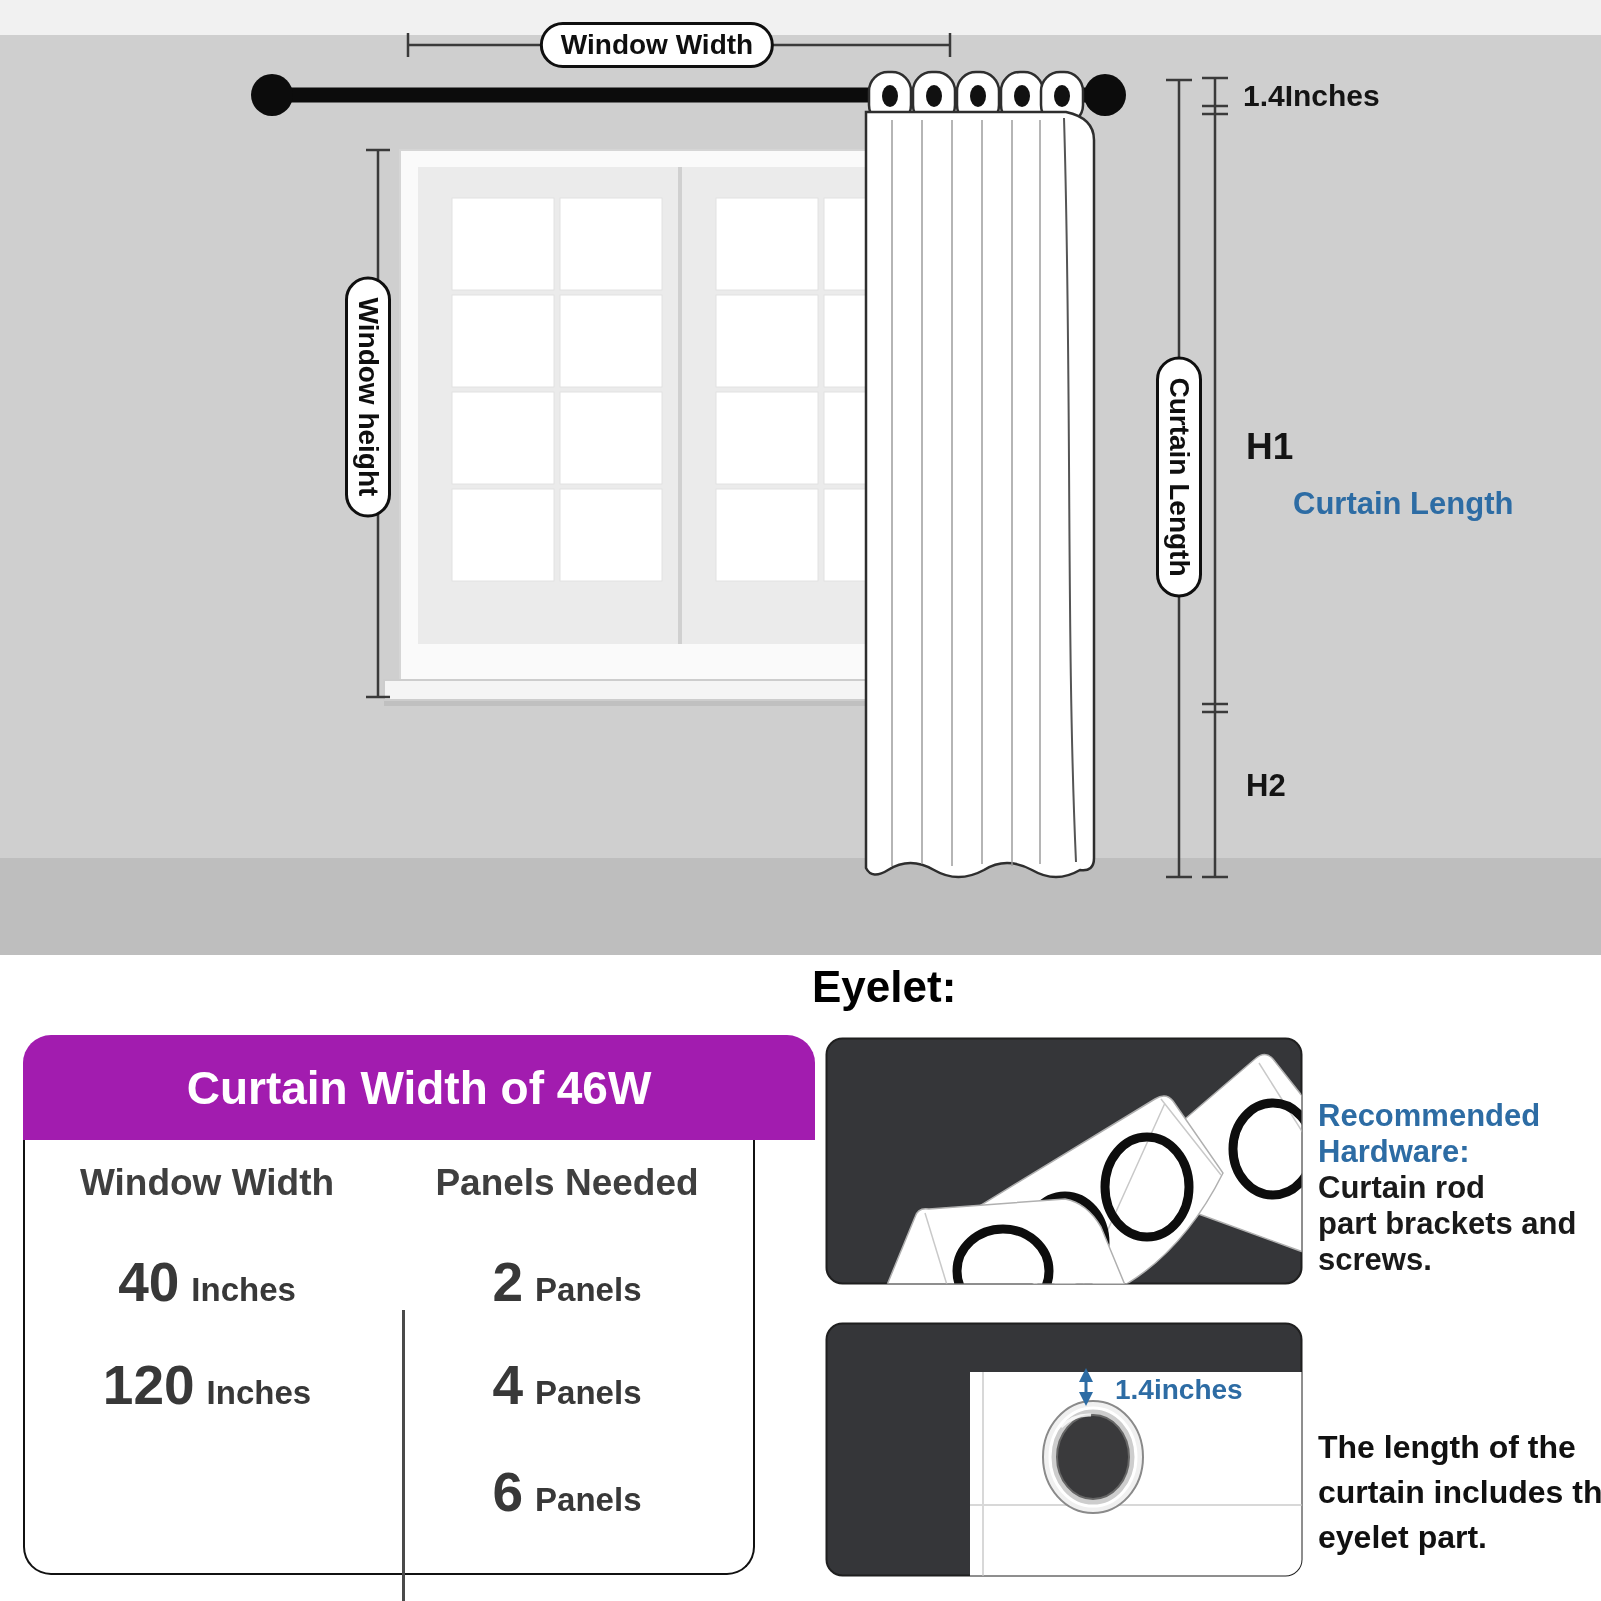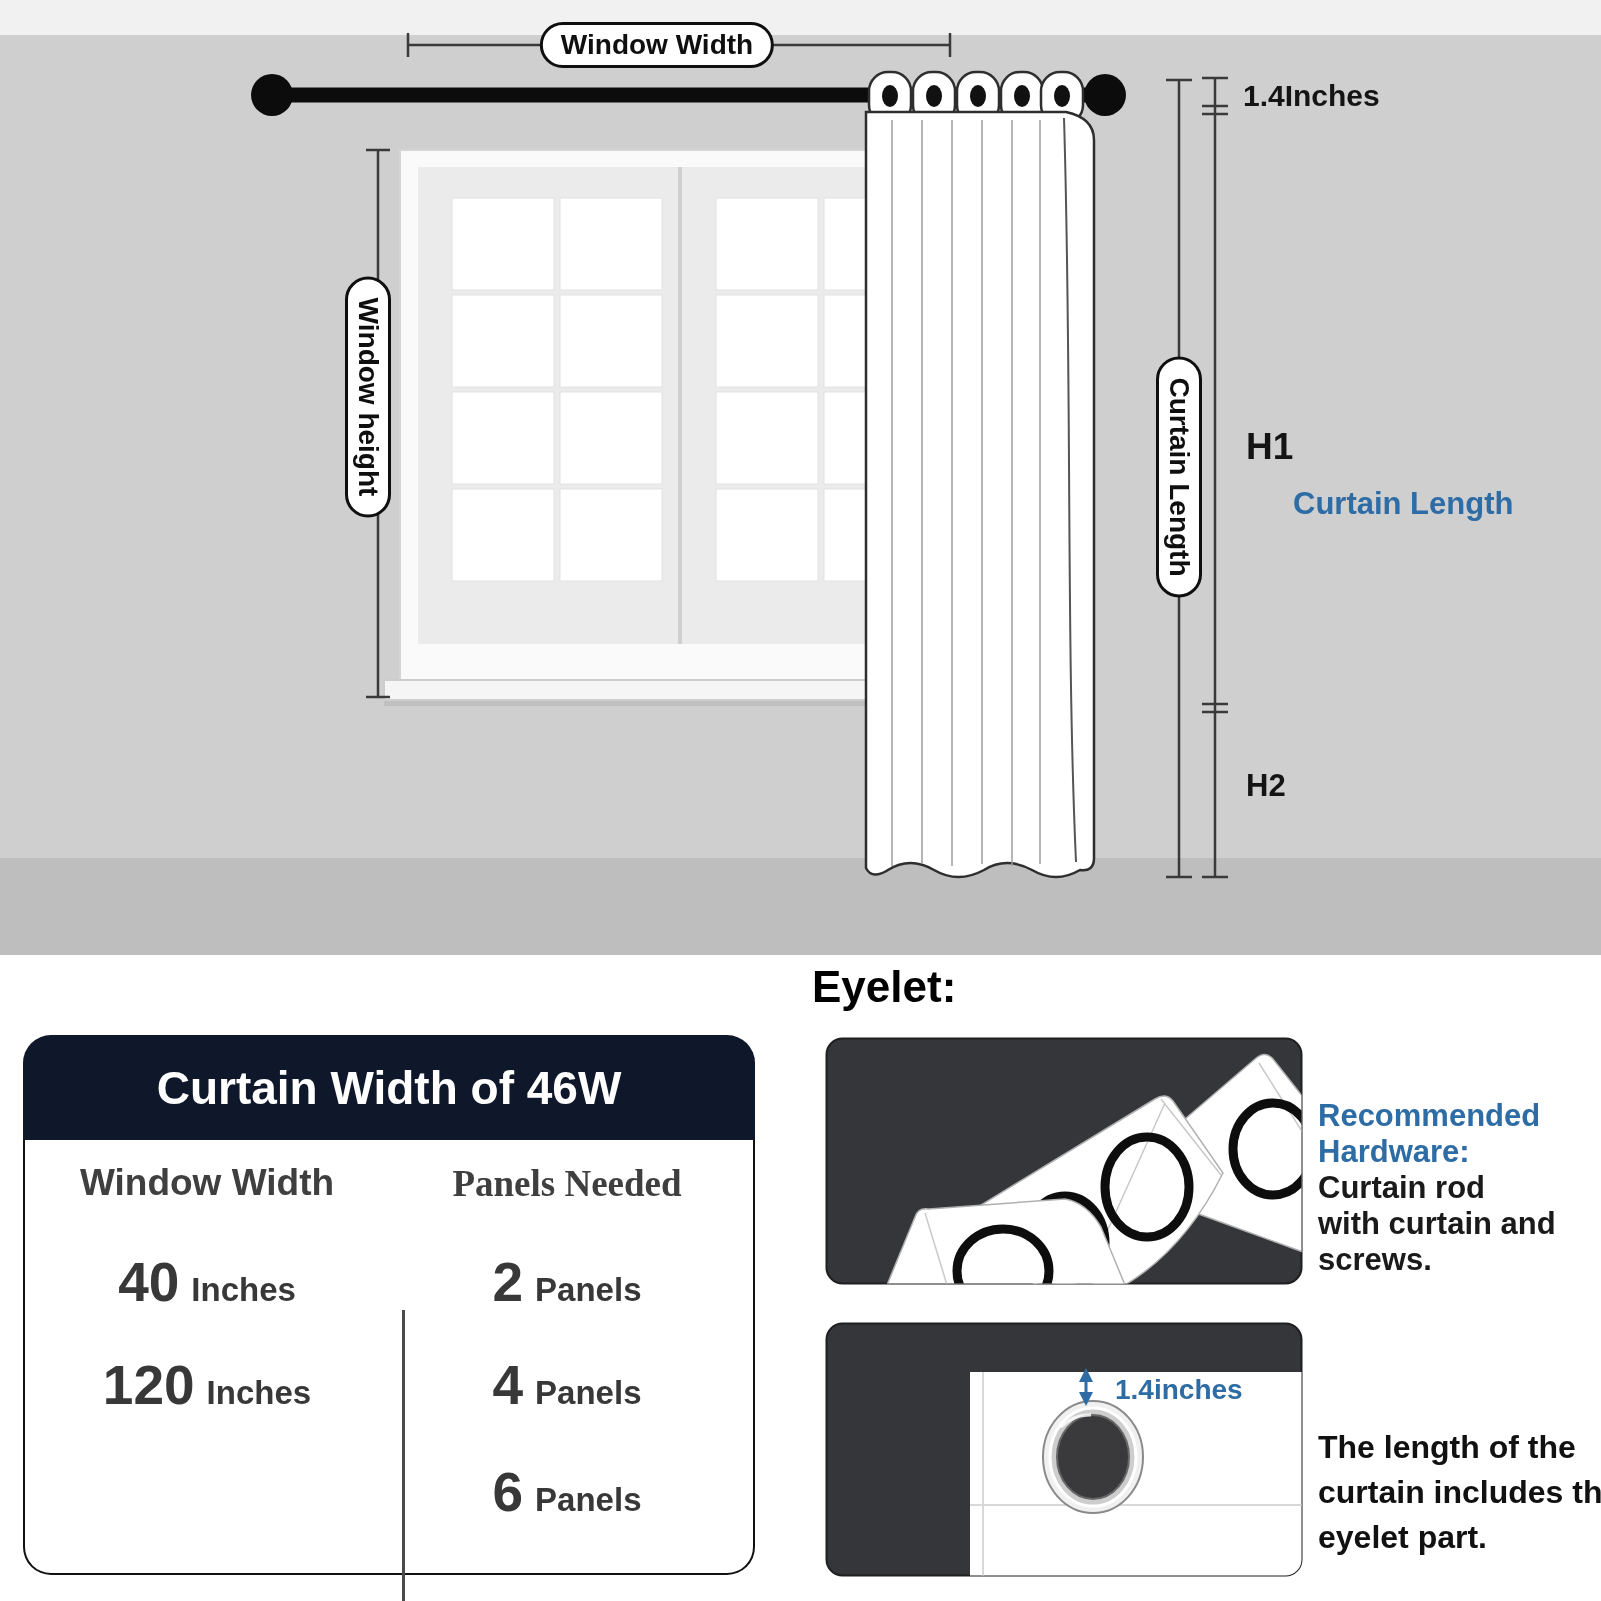--- a/index.html
+++ b/index.html
@@ -15,21 +15,21 @@
   .pill{background:#ffffff;border:3px solid #0f0f0f;border-radius:24px;
         padding:3px 18px;font-size:28px;white-space:nowrap;color:#0f0f0f;
         display:flex;align-items:center;justify-content:center;height:34px;}
   .pill-h{transform:translate(-50%,-50%);}
   .pill-v{transform:translate(-50%,-50%) rotate(90deg);}
   .mlabel{font-size:30px;color:#141414;white-space:nowrap;}
   #formula-block{font-size:31px;line-height:40px;color:#2d6ca4;white-space:nowrap;}
   
   .h-title{font-size:44px;color:#000;}
   #suggestion-card{left:23px;top:1035px;width:732px;height:542px;}
-  #suggestion-header{left:0;top:0;width:732px;height:105px;background:#0f172a;
+  #suggestion-header{left:0;top:0;width:792px;height:105px;background:#a21caf;
       border-radius:28px 28px 0 0;display:flex;align-items:center;justify-content:center;
       color:#ffffff;font-size:46px;}
   #suggestion-body{left:0;top:105px;width:728px;height:433px;background:#ffffff;
       border:2px solid #111;border-top:none;border-radius:0 0 28px 28px;}
   .col-head{font-size:37px;color:#3f3f3f;white-space:nowrap;transform:translateX(-50%);}
   .cell{white-space:nowrap;transform:translateX(-50%);color:#383838;}
   .cell .num{font-size:55px;}
   .cell .unit{font-size:33px;margin-left:12px;}
   #col-divider{left:377px;top:170px;width:3px;height:340px;background:#4a4a4a;}
   .note{white-space:nowrap;}
@@ -150,21 +150,21 @@
     </div>
   </div>
 
 
   <div id="suggestion-card" class="abs">
     <div id="suggestion-header" class="abs">
       <span>Curtain Width of 46W</span>
     </div>
     <div id="suggestion-body" class="abs">
       <div class="abs col-head" style="left:182px;top:22px;">Window Width</div>
-      <div class="abs col-head" style="left:542px;top:22px;font-family:Liberation Serif, serif;">Panels Needed</div>
+      <div class="abs col-head" style="left:542px;top:22px;">Panels Needed</div>
       <div id="col-divider" class="abs"></div>
 
       <div class="abs cell" style="left:182px;top:110px;">
         <span class="num">40</span><span class="unit">Inches</span>
       </div>
       <div class="abs cell" style="left:542px;top:110px;">
         <span class="num">2</span><span class="unit">Panels</span>
       </div>
 
       <div class="abs cell" style="left:182px;top:213px;">
@@ -202,21 +202,21 @@
         <path d="M100,176 L122,248" stroke="#c9c9c9" stroke-width="1.5" fill="none"></path>
         <ellipse cx="178" cy="234" rx="46" ry="42" fill="none" stroke="#0d0d0d" stroke-width="9"></ellipse>
       </g>
     </svg>
   </div>
 
   <div id="hardware-note" class="abs note" style="left:1318px;top:1098px;">
     <div class="blue">Recommended</div>
     <div class="blue">Hardware:</div>
     <div>Curtain rod</div>
-    <div>with curtain and</div>
+    <div>part brackets and</div>
     <div>screws.</div>
   </div>
 
   <div class="abs" style="left:825px;top:1322px;width:478px;height:255px;">
     <svg width="478" height="255" viewBox="0 0 478 255">
       <defs>
           <clipPath id="c2">
             <rect x="1.5" y="1.5" width="475" height="252" rx="16"></rect>
           </clipPath>
         </defs>

